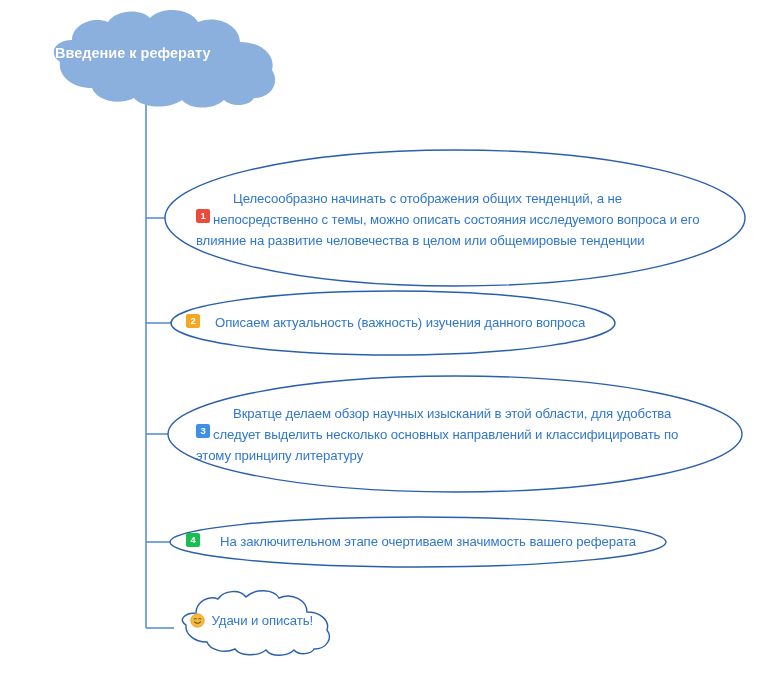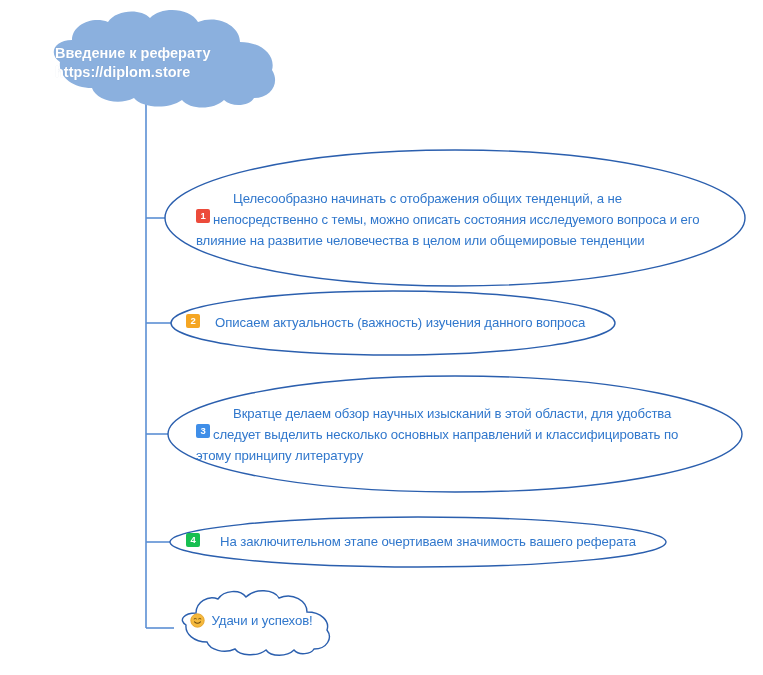--- a/index.html
+++ b/index.html
@@ -141,21 +141,20 @@
              C287,657 271,657 266,650
              C257,657 240,656 235,649
              C224,654 210,650 207,642
              C194,642 185,634 186,625
              C178,620 184,613 196,613 Z" fill="#ffffff" stroke="#2B5FAE" stroke-width="1.4"></path>
   </g>
 </svg>
 
 <div class="root-label" style="left:55px; top:44px; width:190px;">
   <div>Введение к реферату</div>
-  <div>https://diplom.store</div>
 </div>
 
 <div class="node-text" id="n1-text">
   <span class="badge badge-1">1</span>
   <span id="n1-body">Целесообразно начинать с отображения общих тенденций, а не непосредственно с темы, можно описать состояния исследуемого вопроса и его влияние на развитие человечества в целом или общемировые тенденции</span>
 </div>
 
 <div class="node-text" id="n2-text">
   <span class="badge badge-2">2</span>
   <span id="n2-body">Описаем актуальность (важность) изучения данного вопроса</span>
@@ -173,14 +172,14 @@
 
 <div class="node-text" id="n5-text">
   <span class="smiley">
     <svg width="15" height="15" viewBox="0 0 16 16" xmlns="http://www.w3.org/2000/svg">
       <circle cx="8" cy="8" r="7.2" fill="#F5B93D" stroke="#E09A1E" stroke-width="0.8"></circle>
       <path d="M4.4,6.2 Q5.6,5.2 6.8,6.2" stroke="#6B4A10" stroke-width="1" fill="none" stroke-linecap="round"></path>
       <path d="M9.2,6.2 Q10.4,5.2 11.6,6.2" stroke="#6B4A10" stroke-width="1" fill="none" stroke-linecap="round"></path>
       <path d="M4.8,9.4 Q8,12.4 11.2,9.4" stroke="#6B4A10" stroke-width="1.1" fill="none" stroke-linecap="round"></path>
     </svg>
   </span>
-  <span>Удачи и успехов!</span>
+  <span>Удачи и описать!</span>
 </div>
 
 </body></html>

